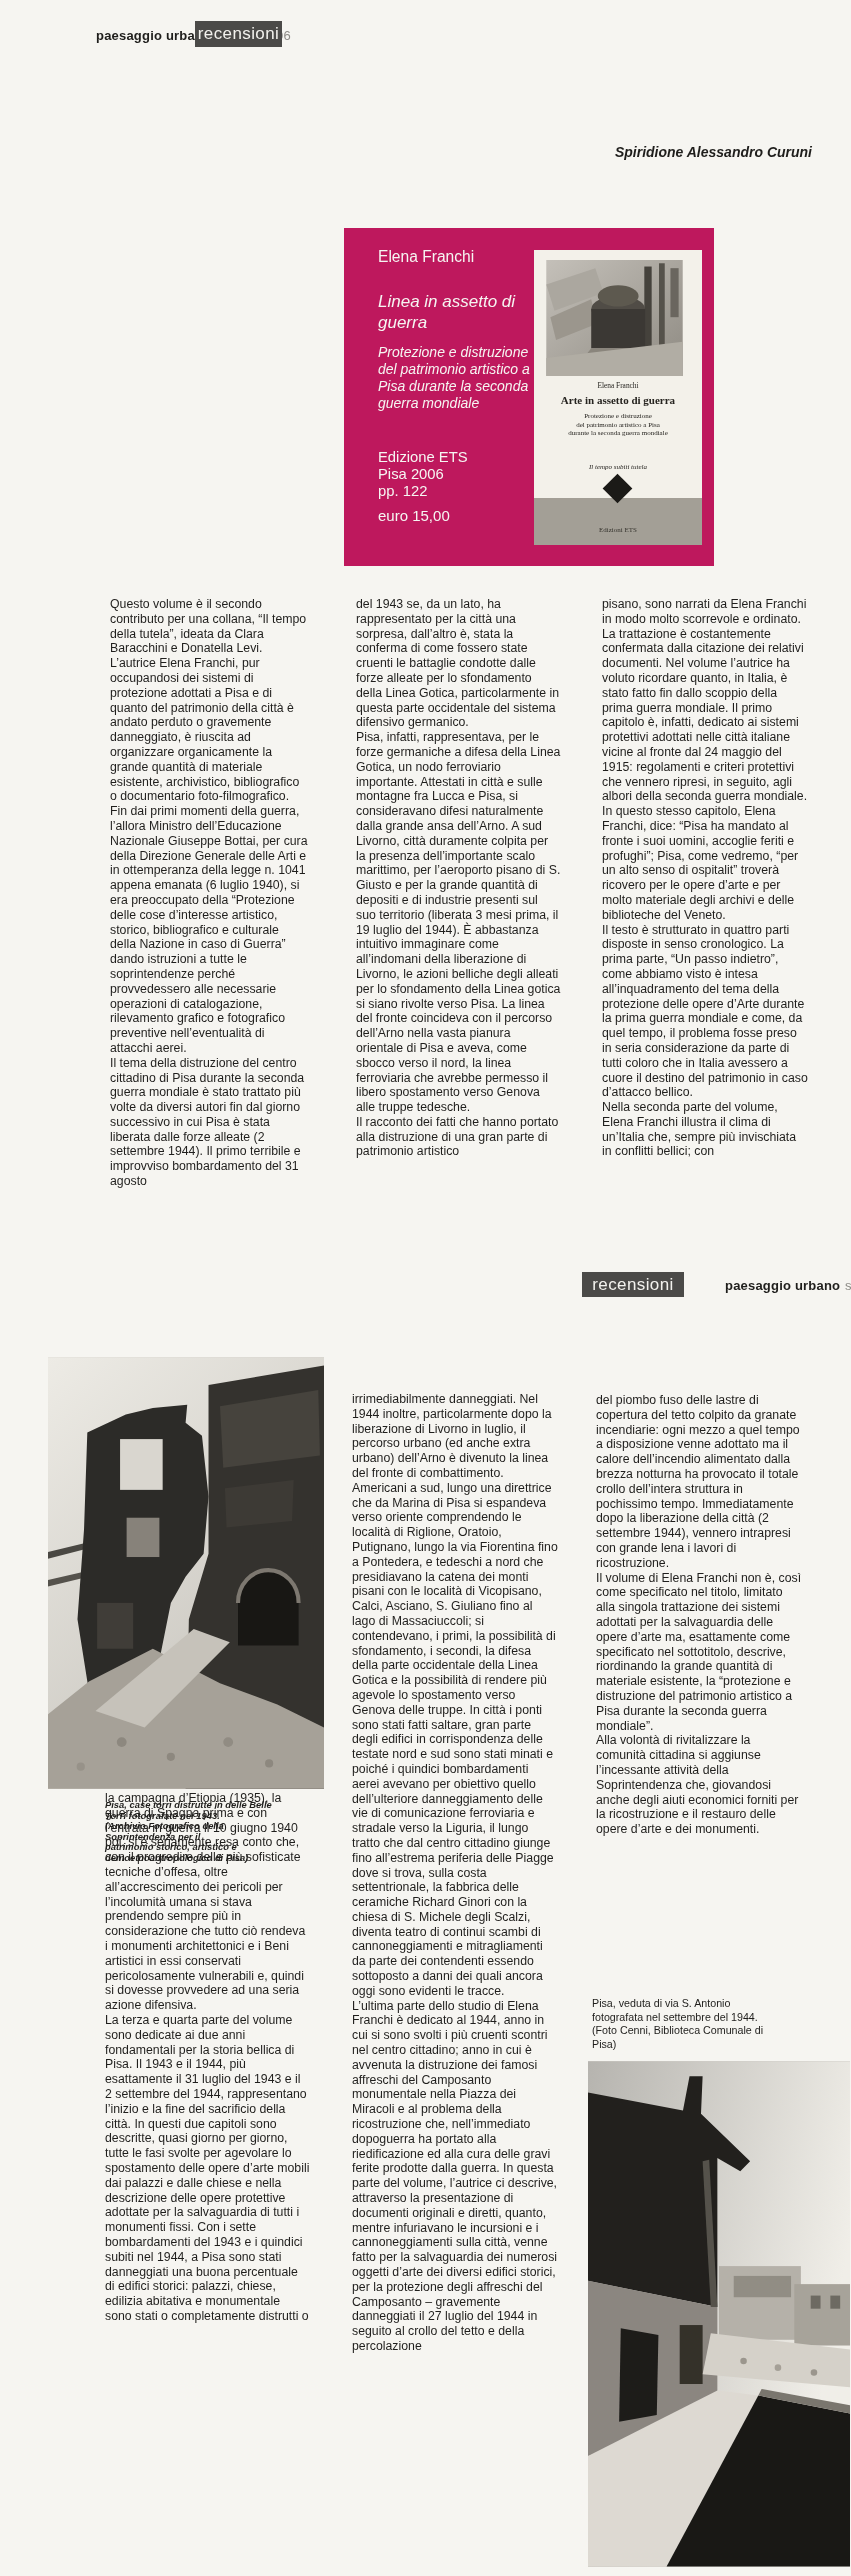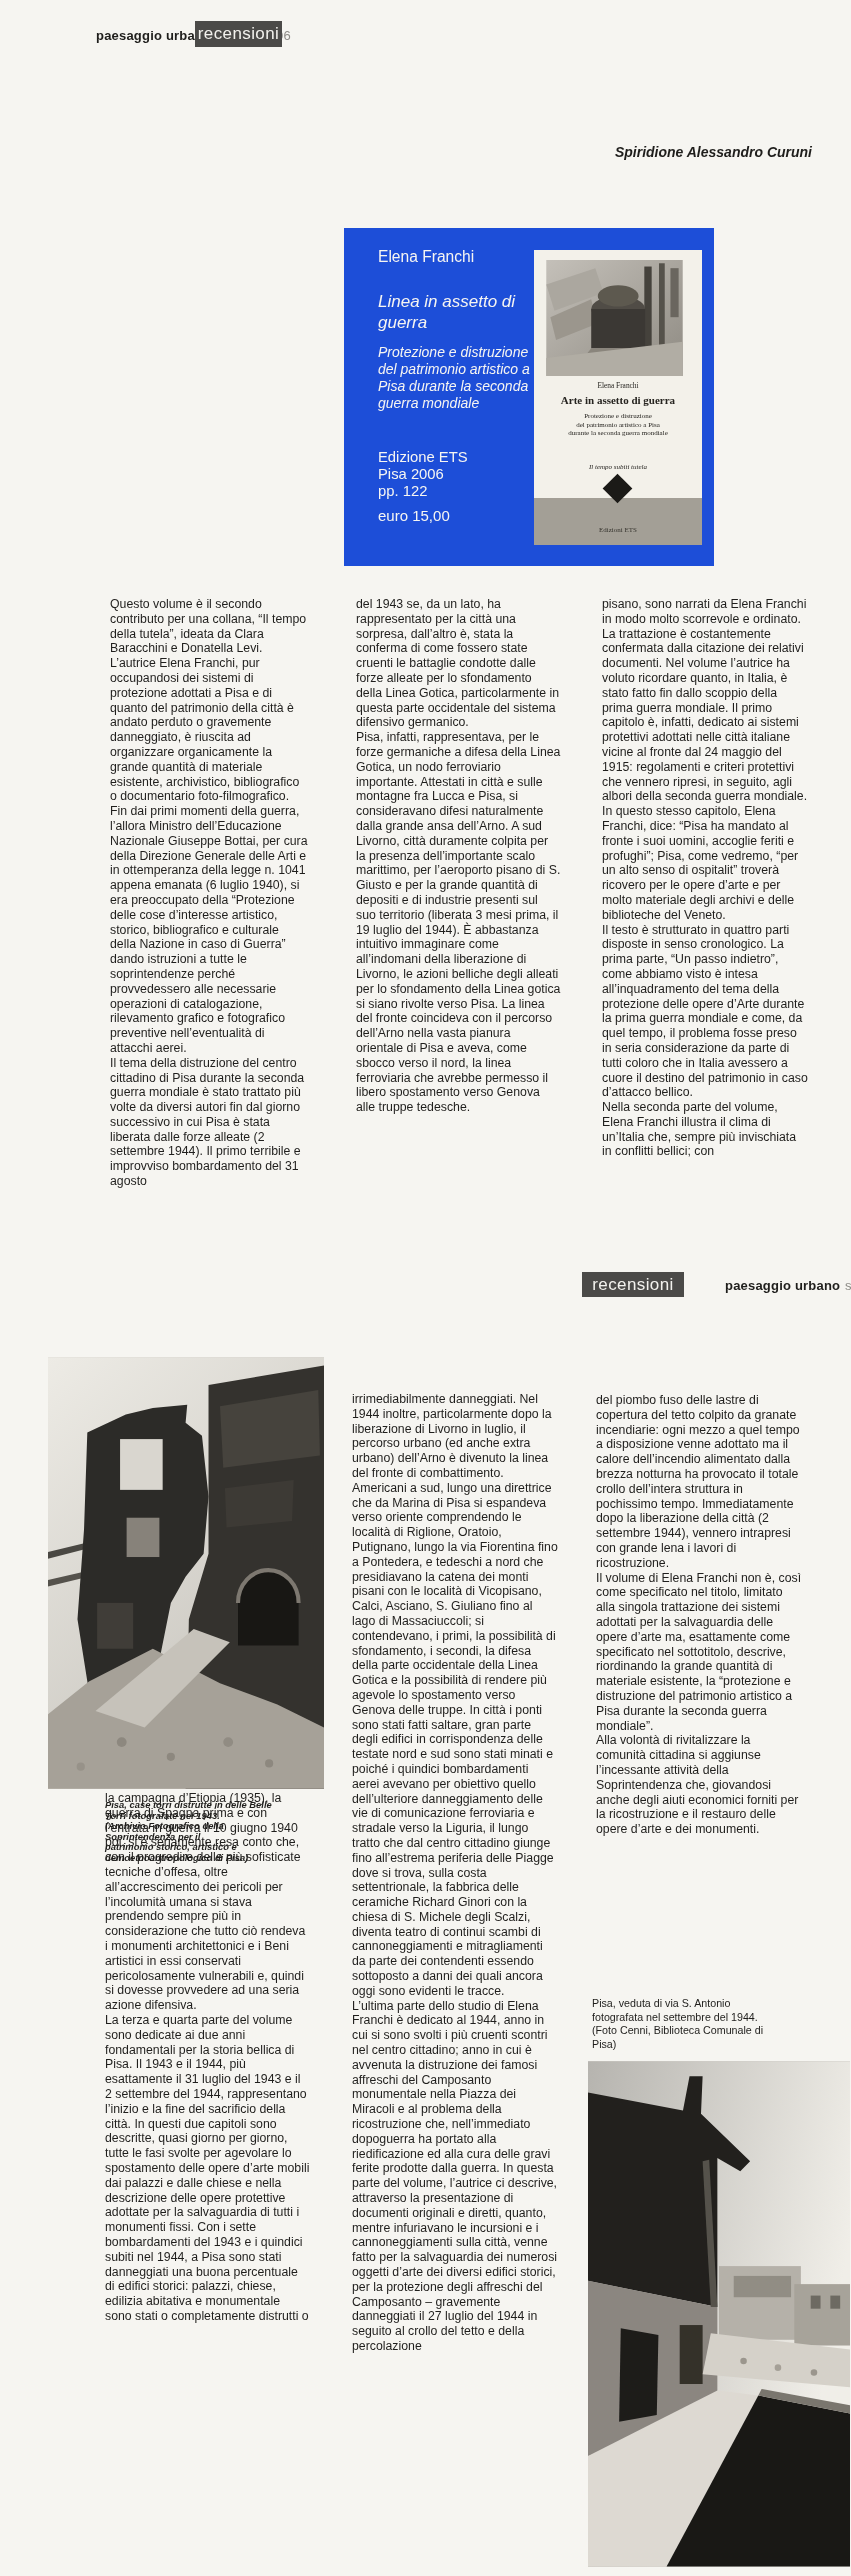--- a/index.html
+++ b/index.html
@@ -14,21 +14,21 @@
   .brand{font-size:13px;letter-spacing:0.2px;white-space:nowrap;}
   .brand .b{font-weight:bold;color:#1f1e1c;margin-left:32px;}
   .brand .issue{font-weight:normal;color:#8d8b86;margin-left:4.9px;}
   .section-label{
     background:#4b4a48;color:#f3f2ee;
     font-size:17px;line-height:26px;text-align:center;
     letter-spacing:0.4px;
   }
   .author{font-size:14px;font-weight:bold;font-style:italic;text-align:right;}
   
-  .panel{background:#1d4ed8;color:#f6f5f2;}
+  .panel{background:#be185d;color:#f6f5f2;}
   .panel .p-author{font-size:15.6px;position:absolute;left:34px;top:19.7px;}
   .panel .p-title{font-size:17px;font-style:italic;line-height:20.5px;position:absolute;left:34px;top:64px;white-space:pre-line;}
   .panel .p-sub{font-size:14px;font-style:italic;line-height:17px;position:absolute;left:34px;top:116px;white-space:pre-line;}
   .panel .p-pub{font-size:14.8px;line-height:17px;position:absolute;left:34px;top:221px;white-space:pre-line;}
   .panel .p-price{font-size:15px;position:absolute;left:34px;top:279px;}
   
   .cover{background:#f3f1ea;color:#262420;overflow:hidden;}
   .cover .c-author{position:absolute;top:131px;left:0;width:100%;text-align:center;font-family:"Liberation Serif",serif;font-size:7.4px;}
   .cover .c-title{position:absolute;top:144px;left:0;width:100%;text-align:center;font-family:"Liberation Serif",serif;font-weight:bold;font-size:11px;}
   .cover .c-sub{position:absolute;top:162px;left:0;width:100%;text-align:center;font-family:"Liberation Serif",serif;font-size:7px;line-height:8.6px;white-space:pre-line;}
@@ -103,20 +103,21 @@
     </div>
   </div>
 
   <div class="abs col" style="left:110px;top:597px;width:198px;">
       <p>Questo volume è il secondo contributo per una collana, “Il tempo della tutela”, ideata da Clara Baracchini e Donatella Levi. L’autrice Elena Franchi, pur occupandosi dei sistemi di protezione adottati a Pisa e di quanto del patrimonio della città è andato perduto o gravemente danneggiato, è riuscita ad organizzare organicamente la grande quantità di materiale esistente, archivistico, bibliografico o documentario foto-filmografico. Fin dai primi momenti della guerra, l’allora Ministro dell’Educazione Nazionale Giuseppe Bottai, per cura della Direzione Generale delle Arti e in ottemperanza della legge n. 1041 appena emanata (6 luglio 1940), si era preoccupato della “Protezione delle cose d’interesse artistico, storico, bibliografico e culturale della Nazione in caso di Guerra” dando istruzioni a tutte le soprintendenze perché provvedessero alle necessarie operazioni di catalogazione, rilevamento grafico e fotografico preventive nell’eventualità di attacchi aerei.</p>
       <p>Il tema della distruzione del centro cittadino di Pisa durante la seconda guerra mondiale è stato trattato più volte da diversi autori fin dal giorno successivo in cui Pisa è stata liberata dalle forze alleate (2 settembre 1944). Il primo terribile e improvviso bombardamento del 31 agosto</p>
     </div>
   <div class="abs col" style="left:356px;top:597px;width:205px;">
       <p>del 1943 se, da un lato, ha rappresentato per la città una sorpresa, dall’altro è, stata la conferma di come fossero state cruenti le battaglie condotte dalle forze alleate per lo sfondamento della Linea Gotica, particolarmente in questa parte occidentale del sistema difensivo germanico.</p>
       <p>Pisa, infatti, rappresentava, per le forze germaniche a difesa della Linea Gotica, un nodo ferroviario importante. Attestati in città e sulle montagne fra Lucca e Pisa, si consideravano difesi naturalmente dalla grande ansa dell’Arno. A sud Livorno, città duramente colpita per la presenza dell’importante scalo marittimo, per l’aeroporto pisano di S. Giusto e per la grande quantità di depositi e di industrie presenti sul suo territorio (liberata 3 mesi prima, il 19 luglio del 1944). È abbastanza intuitivo immaginare come all’indomani della liberazione di Livorno, le azioni belliche degli alleati per lo sfondamento della Linea gotica si siano rivolte verso Pisa. La linea del fronte coincideva con il percorso dell’Arno nella vasta pianura orientale di Pisa e aveva, come sbocco verso il nord, la linea ferroviaria che avrebbe permesso il libero spostamento verso Genova alle truppe tedesche.</p>
+      <p>Il racconto dei fatti che hanno portato alla distruzione di una gran parte di patrimonio artistico</p>
     </div>
   <div class="abs col" style="left:602px;top:597px;width:207px;">
       <p>pisano, sono narrati da Elena Franchi in modo molto scorrevole e ordinato. La trattazione è costantemente confermata dalla citazione dei relativi documenti. Nel volume l’autrice ha voluto ricordare quanto, in Italia, è stato fatto fin dallo scoppio della prima guerra mondiale. Il primo capitolo è, infatti, dedicato ai sistemi protettivi adottati nelle città italiane vicine al fronte dal 24 maggio del 1915: regolamenti e criteri protettivi che vennero ripresi, in seguito, agli albori della seconda guerra mondiale. In questo stesso capitolo, Elena Franchi, dice: “Pisa ha mandato al fronte i suoi uomini, accoglie feriti e profughi”; Pisa, come vedremo, “per un alto senso di ospitalit” troverà ricovero per le opere d’arte e per molto materiale degli archivi e delle biblioteche del Veneto.</p>
       <p>Il testo è strutturato in quattro parti disposte in senso cronologico. La prima parte, “Un passo indietro”, come abbiamo visto è intesa all’inquadramento del tema della protezione delle opere d’Arte durante la prima guerra mondiale e come, da quel tempo, il problema fosse preso in seria considerazione da parte di tutti coloro che in Italia avessero a cuore il destino del patrimonio in caso d’attacco bellico.</p>
       <p>Nella seconda parte del volume, Elena Franchi illustra il clima di un’Italia che, sempre più invischiata in conflitti bellici; con</p>
     </div>
 
   <div class="abs section-label" style="left:582px;top:1272px;width:102px;height:25.4px;line-height:25.4px;">recensioni</div>
   <div class="abs brand" style="left:693px;top:1278px;">
     <span class="b">paesaggio urbano</span><span class="issue">sett-ott 2006</span>

